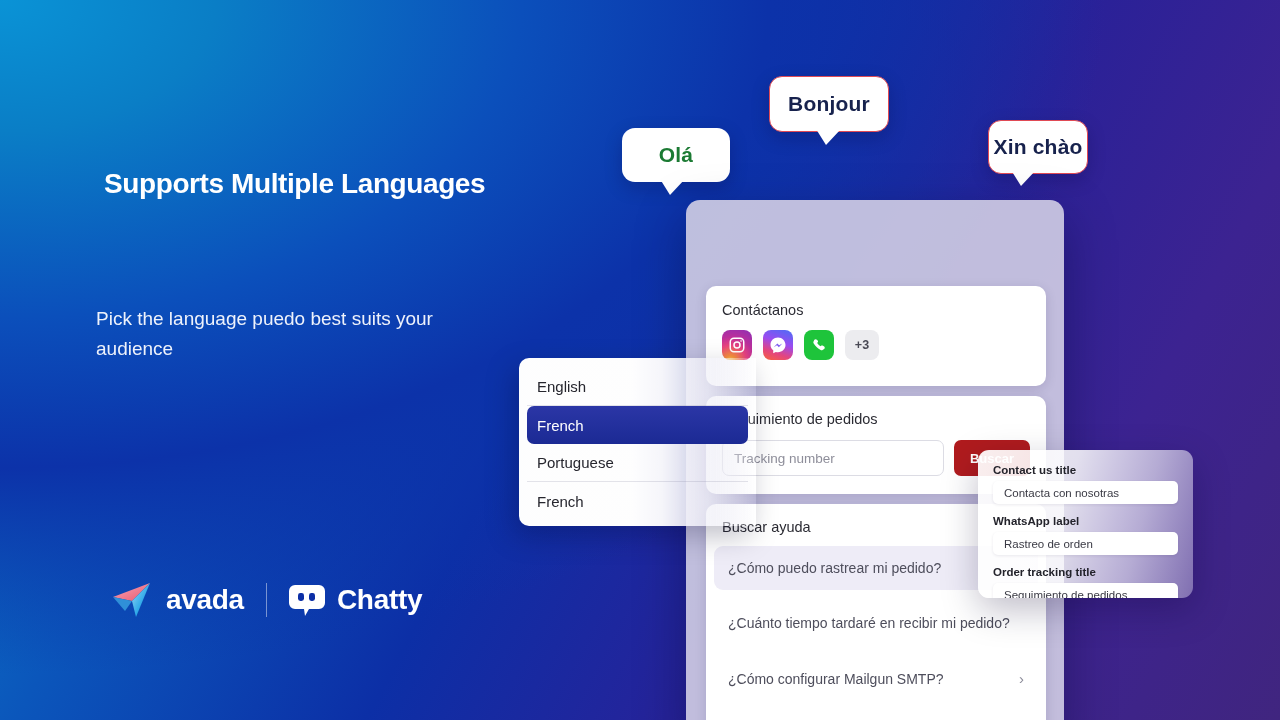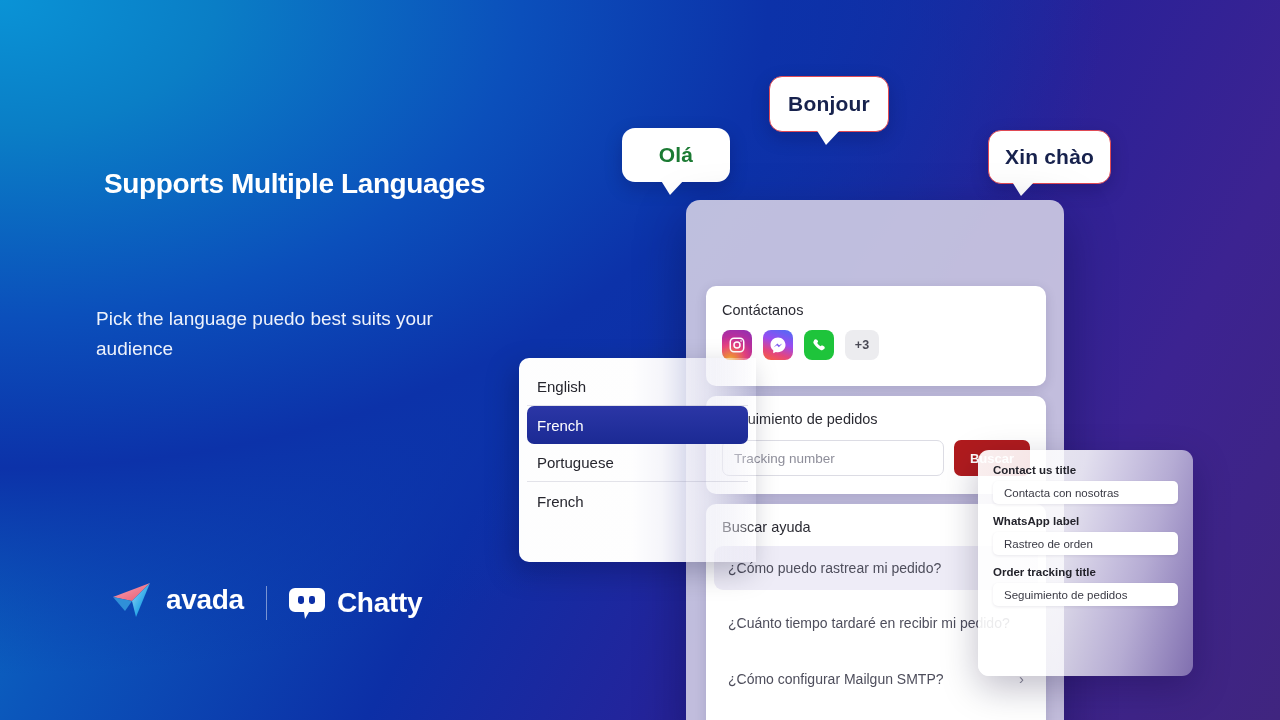--- a/index.html
+++ b/index.html
@@ -29,21 +29,21 @@
   .subcopy {
     position: absolute; left: 96px; top: 304px;
     width: 400px;
     font-size: 19px; line-height: 1.58;
     color: #eef2fb; font-weight: 400;
   }
 
   
   .brand {
     position: absolute; left: 112px; top: 580px;
-    display: flex; align-items: flex-end; gap: 22px;
+    display: flex; align-items: center; gap: 22px;
   }
   .brand-group { display: flex; align-items: center; gap: 12px; }
   .avada-mark { width: 42px; height: 40px; display: block; }
   .brand-word {
     font-size: 28px; font-weight: bold; color: #fff; letter-spacing: -0.3px;
   }
   .brand-divider { width: 1px; height: 34px; background: rgba(255,255,255,.45); }
   .chatty-mark { width: 36px; height: 34px; display: block; }
 
   
@@ -62,21 +62,21 @@
     border-top: 16px solid #fff;
   }
   #bubble-ola   { left: 622px; top: 128px; width: 108px; height: 54px; }
   #bubble-ola .tail { left: 38px; }
   #bubble-bonjour {
     left: 769px; top: 76px; width: 120px; height: 56px;
     border: 1.6px solid #e04a55;
   }
   #bubble-bonjour .tail { left: 46px; bottom: -14px; border-top-color:#fff; }
   #bubble-xinchao {
-    left: 988px; top: 130px; width: 123px; height: 54px;
+    left: 988px; top: 120px; width: 100px; height: 54px;
     border: 1.6px solid #e04a55;
   }
   #bubble-xinchao .tail { left: 22px; }
 
   
   #chat-widget {
     position: absolute; left: 686px; top: 200px;
     width: 378px; height: 540px;
     background: rgba(206,203,227,.92);
     border-radius: 14px 14px 0 0;
@@ -151,21 +151,21 @@
     margin: 11px 8px 0 8px; padding: 14px 14px;
     font-size: 14px; color: #4e4e5c; border-radius: 9px;
     display: flex; align-items: center; justify-content: space-between;
   }
   .faq-item.is-active { background: #eeecf7; }
   .faq-chevron { color: #8b8b99; font-size: 15px; }
 
   
   #language-dropdown {
     position: absolute; left: 519px; top: 358px;
-    width: 237px; height: 204px;
+    width: 237px; height: 168px;
     border-radius: 10px 0 0 10px;
     background:
       linear-gradient(90deg, rgba(255,255,255,.97) 0%, rgba(255,255,255,.97) 48%, rgba(255,255,255,.42) 82%, rgba(255,255,255,.05) 100%),
       linear-gradient(90deg, #cfd0e6 0%, #d7d6ea 60%, rgba(215,214,234,0) 100%);
     box-shadow: -6px 10px 28px rgba(5,5,40,.25);
     padding: 10px 0;
     overflow: hidden;
   }
   .lang-option {
     height: 38px; margin: 0 8px;
@@ -176,21 +176,21 @@
   }
   .lang-option.is-selected {
     background: linear-gradient(180deg, #2b36a6 0%, #1b2a94 100%);
     color: #fff; border-radius: 7px; border-bottom: none;
   }
   .lang-option:last-child { border-bottom: none; }
 
   
   #settings-panel {
     position: absolute; left: 978px; top: 450px;
-    width: 215px; height: 226px;
+    width: 215px; height: 148px;
     border-radius: 11px;
     background:
       linear-gradient(105deg, rgba(255,255,255,.93) 0%, rgba(255,255,255,.86) 40%, rgba(255,255,255,.62) 72%, rgba(255,255,255,.34) 100%);
     box-shadow: 0 12px 36px rgba(10,5,45,.26);
     padding: 14px 15px;
     overflow: hidden;
   }
   .setting-label {
     font-size: 11.5px; font-weight: bold; color: #23232b;
     margin-bottom: 5px;

